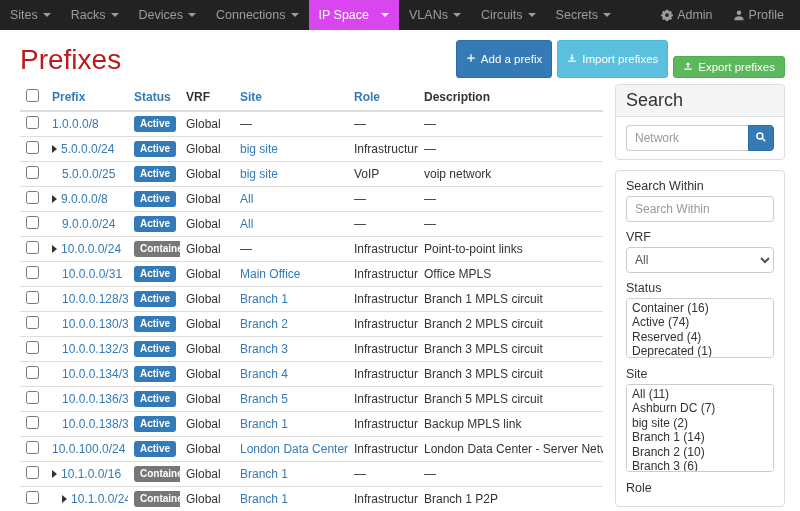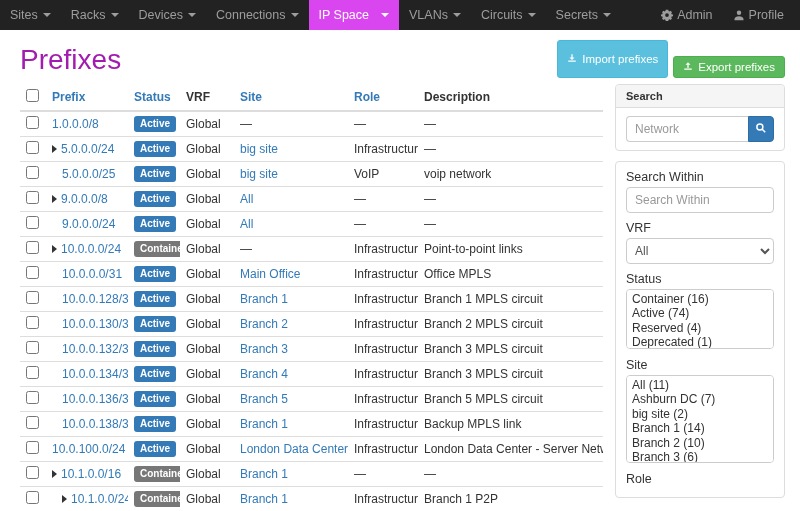--- a/index.html
+++ b/index.html
@@ -18,39 +18,39 @@
   .nav-icon { display:inline-flex; }
 
   
   .page { padding:6px 15px 0 20px; }
   .page-header { position:relative; height:48px; }
   .actions { position:absolute; right:0; top:4px; display:flex; gap:5px; }
   .btn { font-size:11.5px; padding:4px 9px; border-radius:3px; color:#fff; border:1px solid transparent; display:inline-flex; gap:5px; align-items:center; cursor:pointer; font-family:inherit; }
   .btn-primary { background:#337ab7; border-color:#2e6da4; }
   .btn-info { background:#5bc0de; border-color:#46b8da; }
   .btn-success { background:#5cb85c; border-color:#4cae4c;margin-top:16px; }
-  h1.page-title { font-size:28px; font-weight:400; color:#a21caf; padding-top:8px; }
+  h1.page-title { font-size:28px; font-weight:400; color:#b91c1c; padding-top:8px; }
 
   
   .layout { display:flex; }
   .main { width:583px; margin-right:12px; }
   .sidebar { flex:1; min-width:0; }
 
   
   table.prefix-table { width:100%; border-collapse:collapse; font-size:12px; color:#333; table-layout:fixed; }
   .prefix-table th { text-align:left; padding:5px 6px; border-bottom:2px solid #ddd; font-weight:700; white-space:nowrap; }
   .prefix-table td { padding:4px 6px; border-bottom:1px solid #ddd; white-space:nowrap; overflow:hidden; }
   a { color:#337ab7; text-decoration:none; }
   .badge-status { display:inline-block; padding:2px 6px; border-radius:3px; font-size:10px; font-weight:700; color:#fff; line-height:1.2; }
   .chk-col { width:26px; }
   .expand { display:inline-block; width:0; height:0; border-top:4px solid transparent; border-bottom:4px solid transparent; border-left:5px solid #333; margin-right:4px; cursor:pointer; }
 
   
   .panel { border:1px solid #ddd; border-radius:4px; margin-bottom:10px; background:#fff; }
-  .panel-heading { background:#f5f5f5; border-bottom:1px solid #ddd; padding:5px 10px; font-size:11px; font-weight:700; color:#333; border-radius:3px 3px 0 0; }
+  .panel-heading { background:#f5f5f5; border-bottom:1px solid #ddd; padding:5px 10px; font-size:18px; font-weight:400; color:#333; border-radius:3px 3px 0 0; }
   .panel-body { padding:8px 10px; }
   .input-group { display:flex; }
   .form-control { width:100%; font-size:12px; padding:3px 8px; border:1px solid #ccc; border-radius:4px; height:26px; font-family:inherit; color:#555; background:#fff; }
   .form-control::placeholder { color:#999; }
   .input-group .form-control { border-radius:4px 0 0 4px; border-right:none; }
   .search-btn { width:32px; height:26px; background:#337ab7; border:1px solid #2e6da4; border-radius:0 4px 4px 0; display:flex; align-items:center; justify-content:center; cursor:pointer; }
   .filter-label { font-size:12.5px; color:#333; margin:8px 0 3px; }
   .filter-label:first-child { margin-top:0; }
   select.form-control { padding:3px 4px; }
   select.multi { width:100%; border:1px solid #ccc; border-radius:4px; font-size:12px; color:#333; font-family:inherit; overflow-y:auto; padding:2px; }
@@ -118,20 +118,28 @@
         </span>
         <span>Profile</span>
       </div>
 
     </div>
   </div>
 
   <div class="page">
     <div class="page-header">
       <div class="actions">
+        <button class="btn btn-primary">
+          <span>
+            <svg width="10" height="10" viewBox="0 0 16 16">
+                <path fill="#fff" d="M7 2h2v5h5v2H9v5H7V9H2V7h5V2z"></path>
+              </svg>
+          </span>
+          <span>Add a prefix</span>
+        </button>
         <button class="btn btn-info">
           <span>
             <svg width="10" height="10" viewBox="0 0 16 16">
                 <path fill="#fff" d="M7 2h2v5h3l-4 4-4-4h3V2z"></path>
                 <path fill="#fff" d="M2 12h12v2H2z"></path>
               </svg>
           </span>
           <span>Import prefixes</span>
         </button>
         <button class="btn btn-success">

